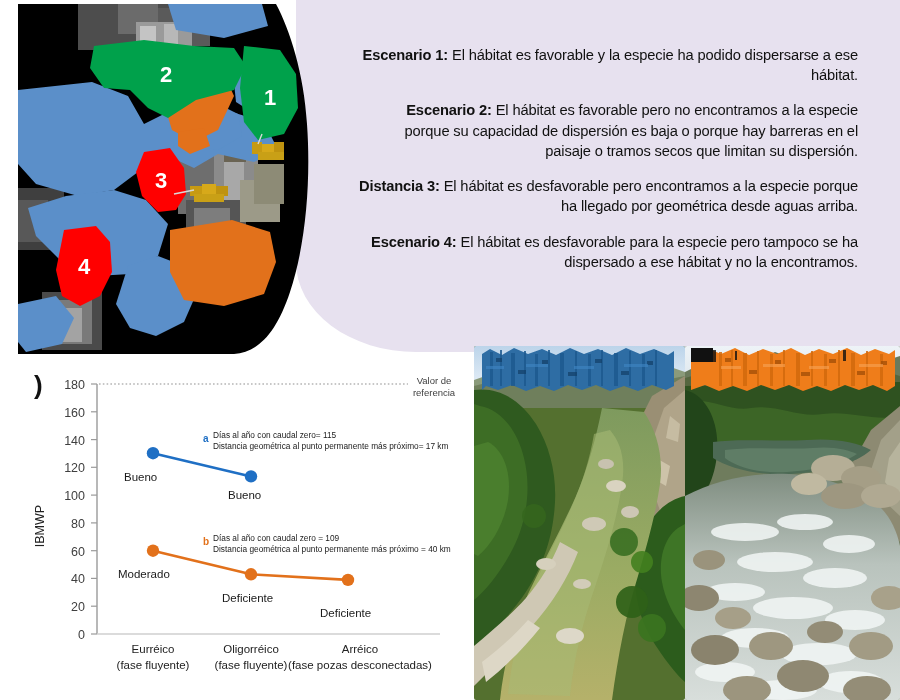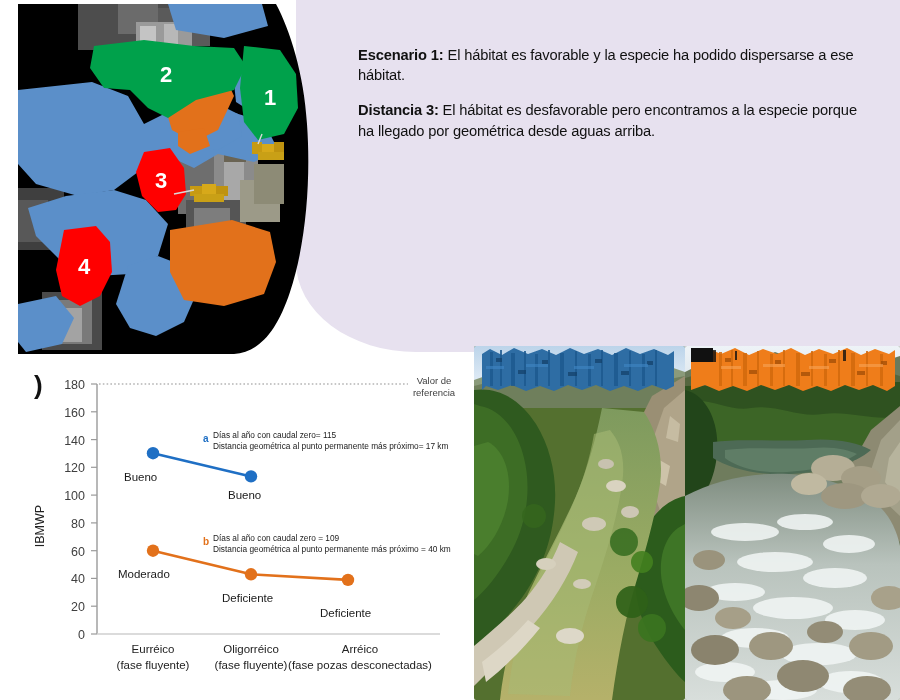--- a/index.html
+++ b/index.html
@@ -13,21 +13,21 @@
   .stage{position:absolute;left:0;top:0;width:900px;height:700px;}
 
   
   #scenario-panel{
     position:absolute;left:296px;top:0;width:604px;height:352px;
     background:#e7e1ef;
     border-bottom-left-radius:120px 90px;
     overflow:hidden;
   }
   #scenario-list{
-    position:absolute;left:62px;top:30px;width:500px;
+    position:absolute;left:62px;top:30px;width:500px;text-align:right;
   }
   .scenario{
     font-size:14.7px;line-height:1.38;color:#111111;
     margin-bottom:15px;
     letter-spacing:-0.15px;
   }
   .scenario .lbl{font-weight:bold;}
 
   
   #map-collage{
@@ -73,25 +73,31 @@
 
 <div class="stage">
 
   <div id="scenario-panel">
     <div id="scenario-list">
 
       <p class="scenario">
         <span class="lbl">Escenario 1:</span><span> El hábitat es favorable y la especie ha podido dispersarse a ese hábitat.</span>
       </p>
 
+      <p class="scenario">
+        <span class="lbl">Escenario 2:</span><span> El hábitat es favorable pero no encontramos a la especie porque su capacidad de dispersión es baja o porque hay barreras en el paisaje o tramos secos que limitan su dispersión.</span>
+      </p>
 
       <p class="scenario">
         <span class="lbl">Distancia 3:</span><span> El hábitat es desfavorable pero encontramos a la especie porque ha llegado por geométrica desde aguas arriba.</span>
       </p>
 
+      <p class="scenario">
+        <span class="lbl">Escenario 4:</span><span> El hábitat es desfavorable para la especie pero tampoco se ha dispersado a ese hábitat y no la encontramos.</span>
+      </p>
 
     </div>
   </div>
 
   <div id="map-collage">
     <svg width="300" height="352" viewBox="0 0 300 352" xmlns="http://www.w3.org/2000/svg">
       <defs>
         <clipPath id="mapclip">
           <path d="M0,0 L258,0 C272,26 286,70 289,120 C293,176 288,240 272,288
                    C258,330 240,348 216,350 L0,350 Z"></path>

